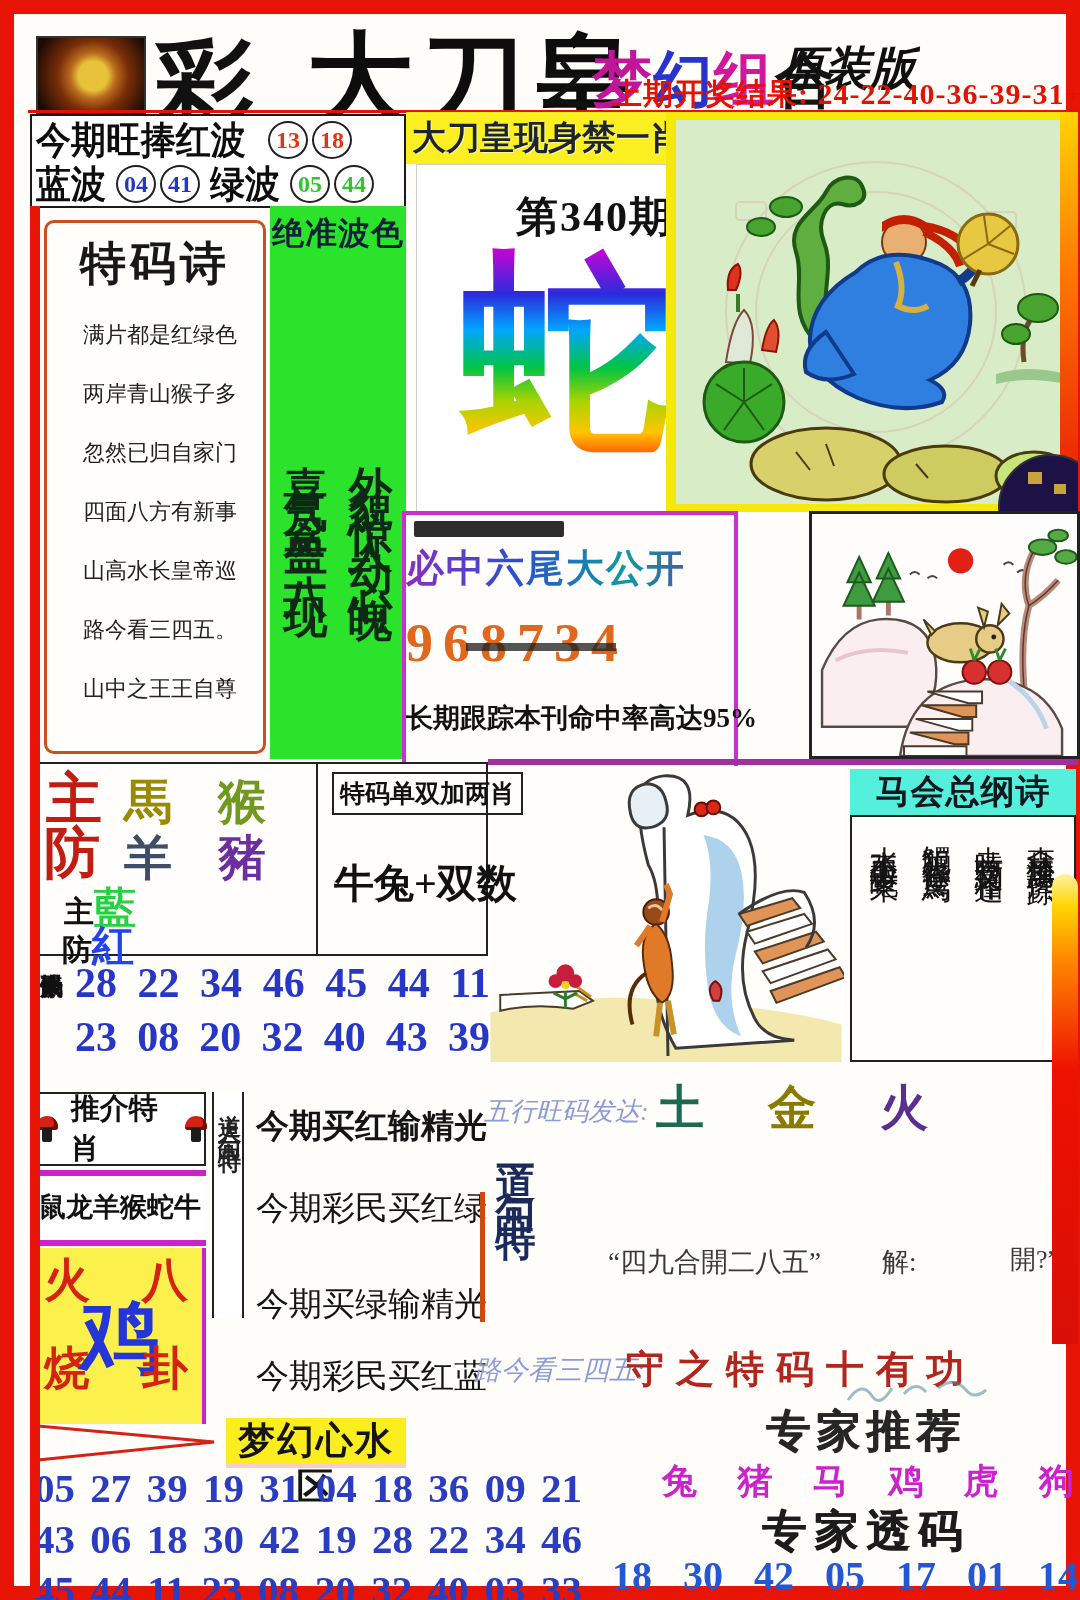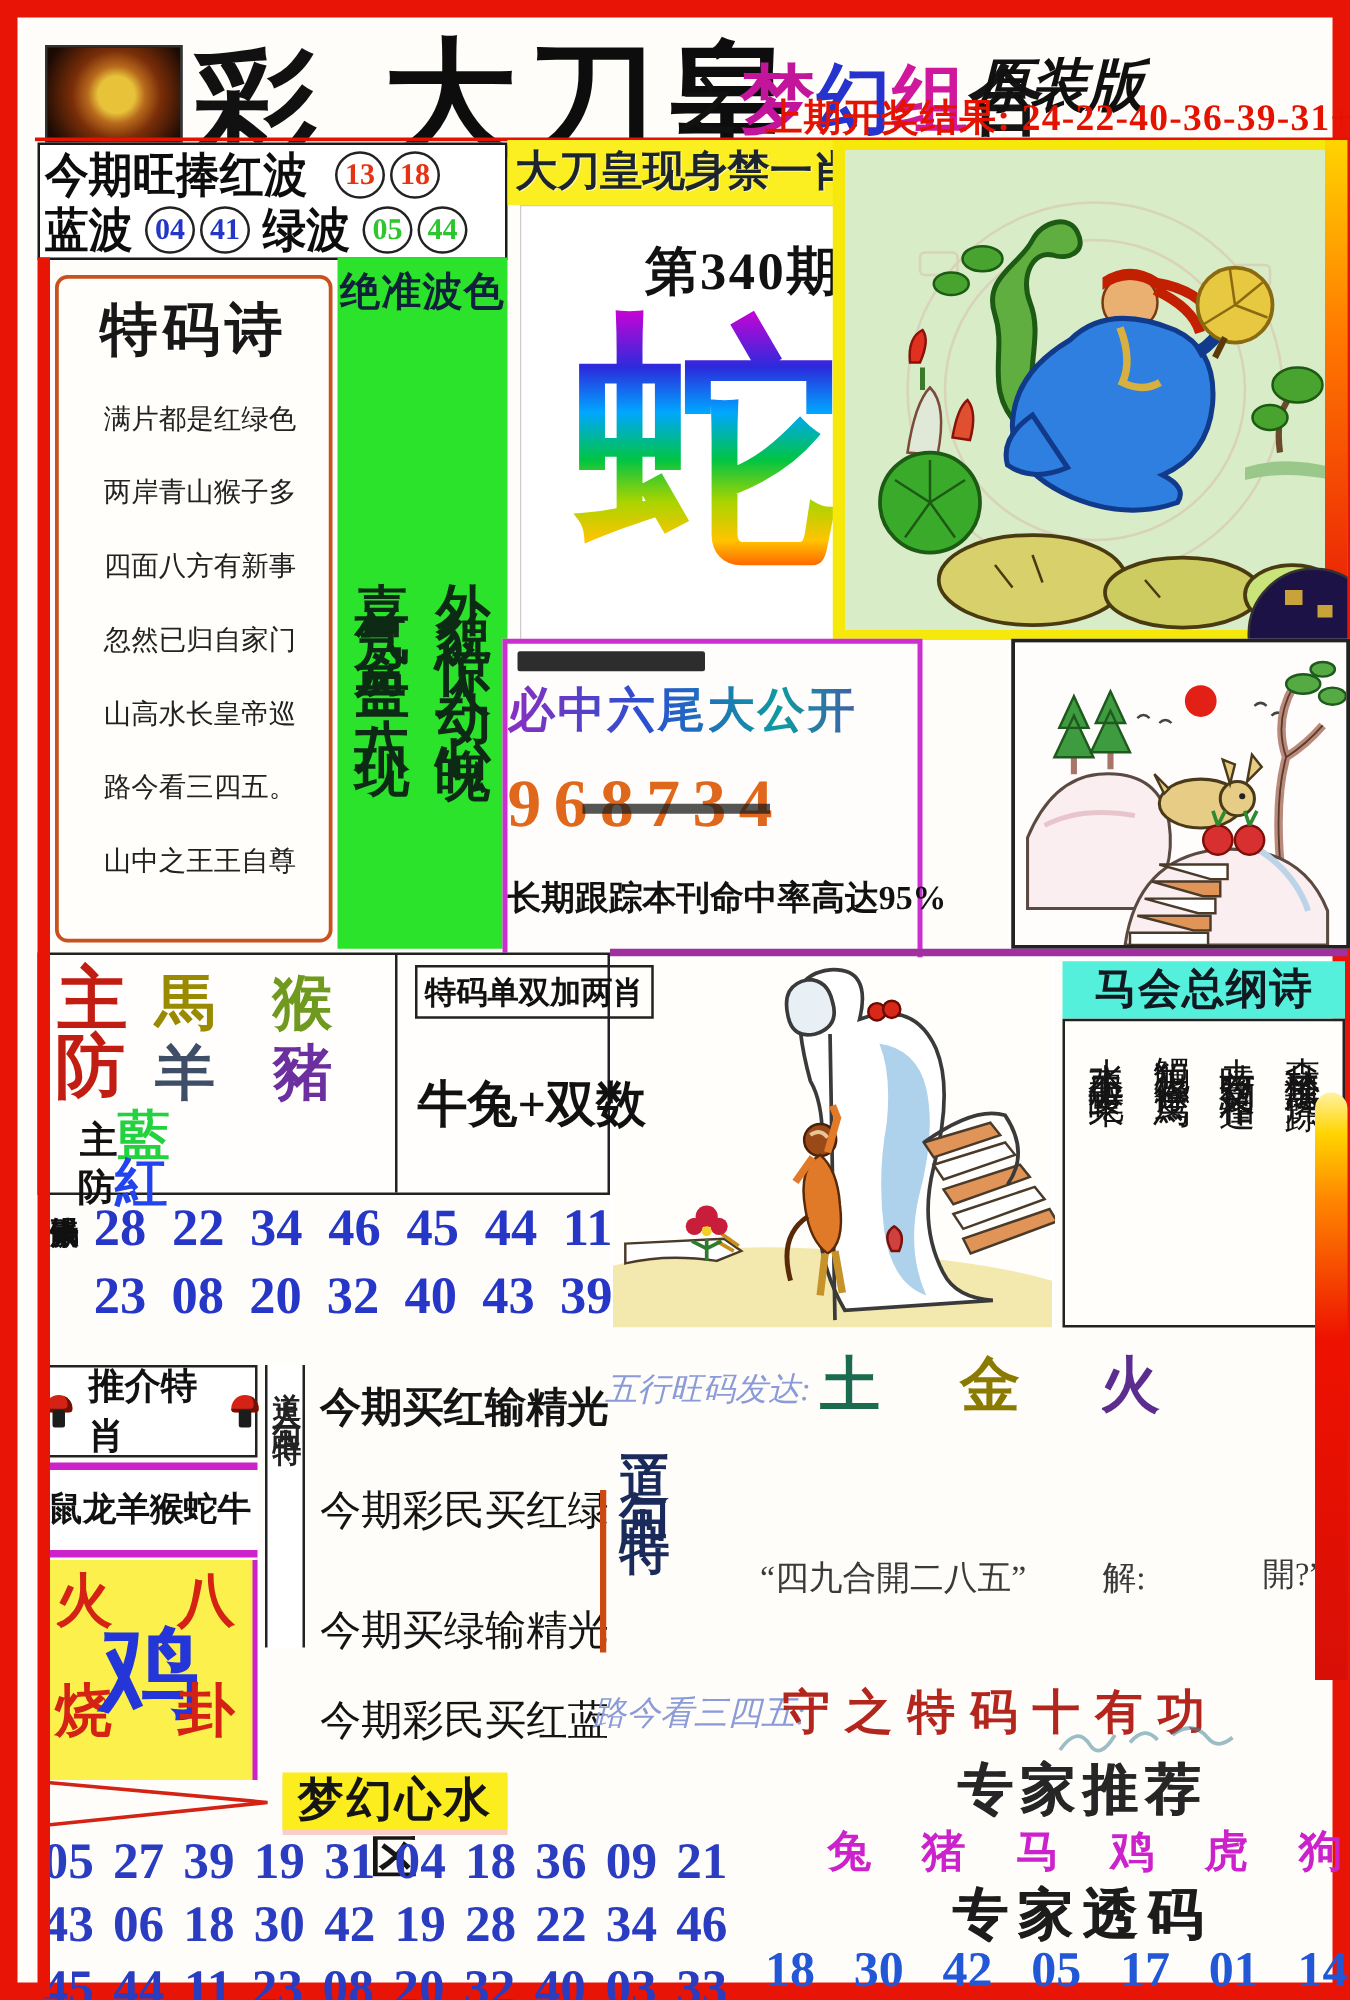--- a/index.html
+++ b/index.html
@@ -223,22 +223,22 @@
           <span class="ball">44</span>
         </span>
     </div>
   </div>
 
   <div class="abs poem-box">
     <div class="poem-title">特码诗</div>
     <div class="poem-lines">
         <span class="poem-line">满片都是红绿色</span>
         <span class="poem-line">两岸青山猴子多</span>
+        <span class="poem-line">忽然已归自家门</span>
         <span class="poem-line">四面八方有新事</span>
-        <span class="poem-line">忽然已归自家门</span>
         <span class="poem-line">山高水长皇帝巡</span>
         <span class="poem-line">路今看三四五。</span>
         <span class="poem-line">山中之王王自尊</span>
       </div>
   </div>
 
   <div class="abs green-panel">
     <div class="gp-title">绝准波色</div>
     <div class="gp-cols">
       <div class="gp-col">喜气盈盈三八现</div>

